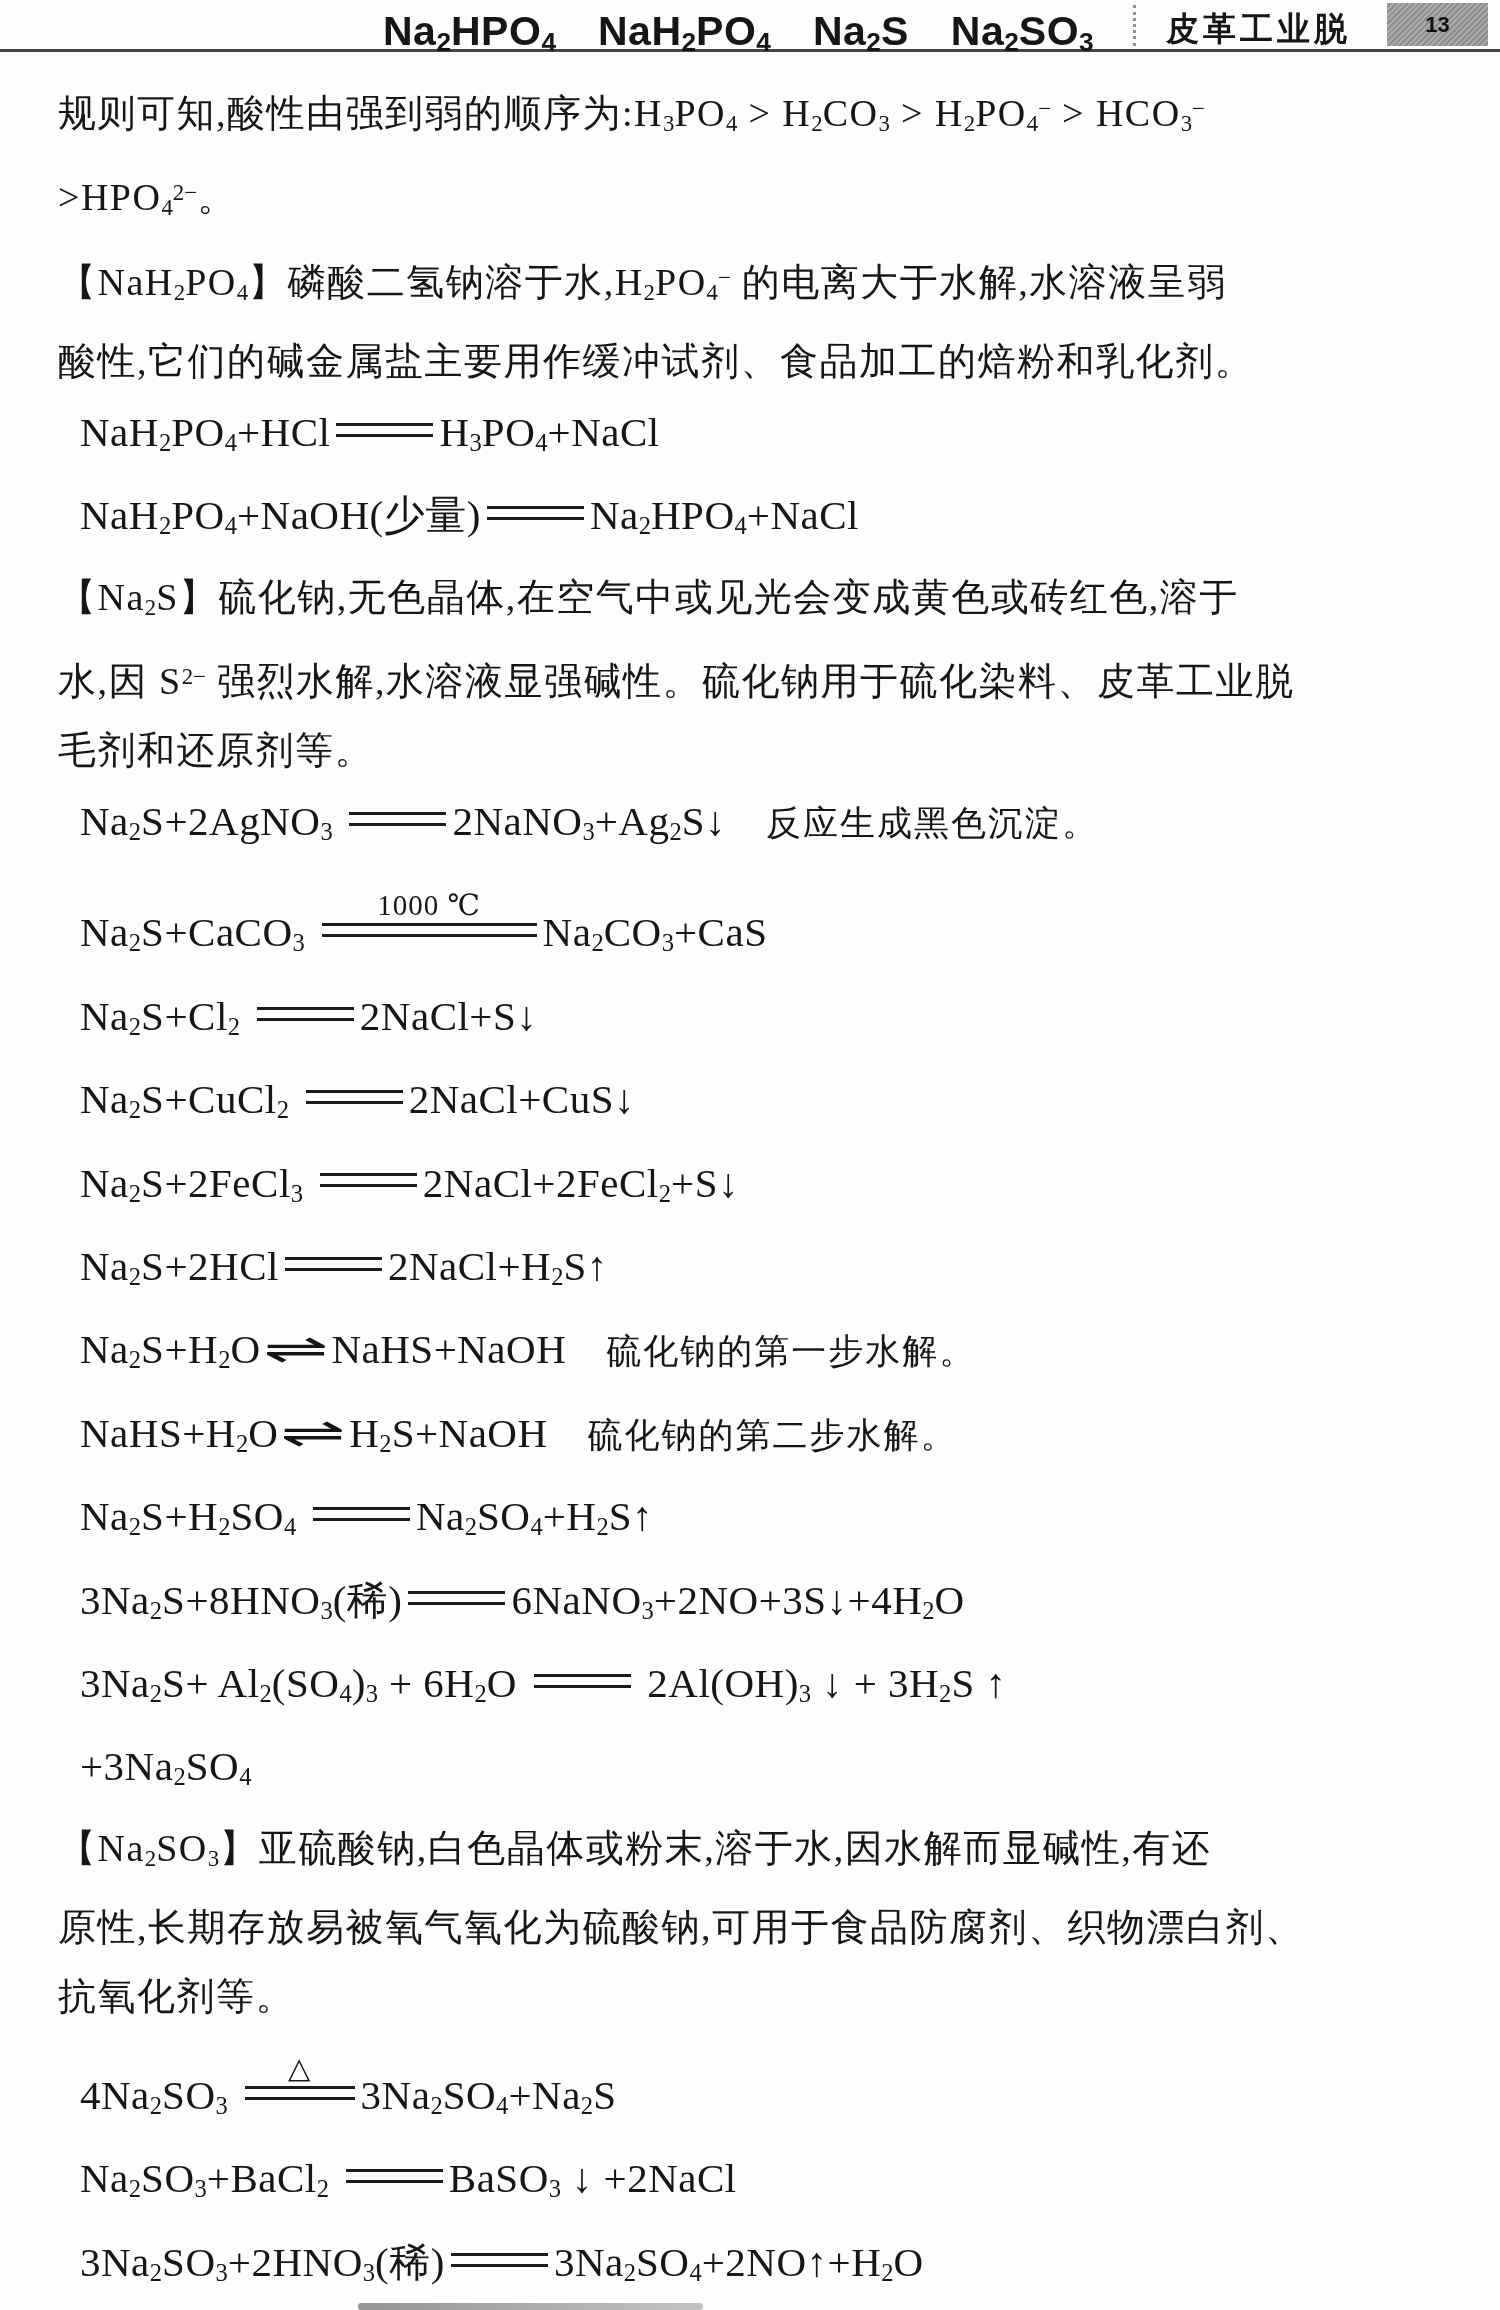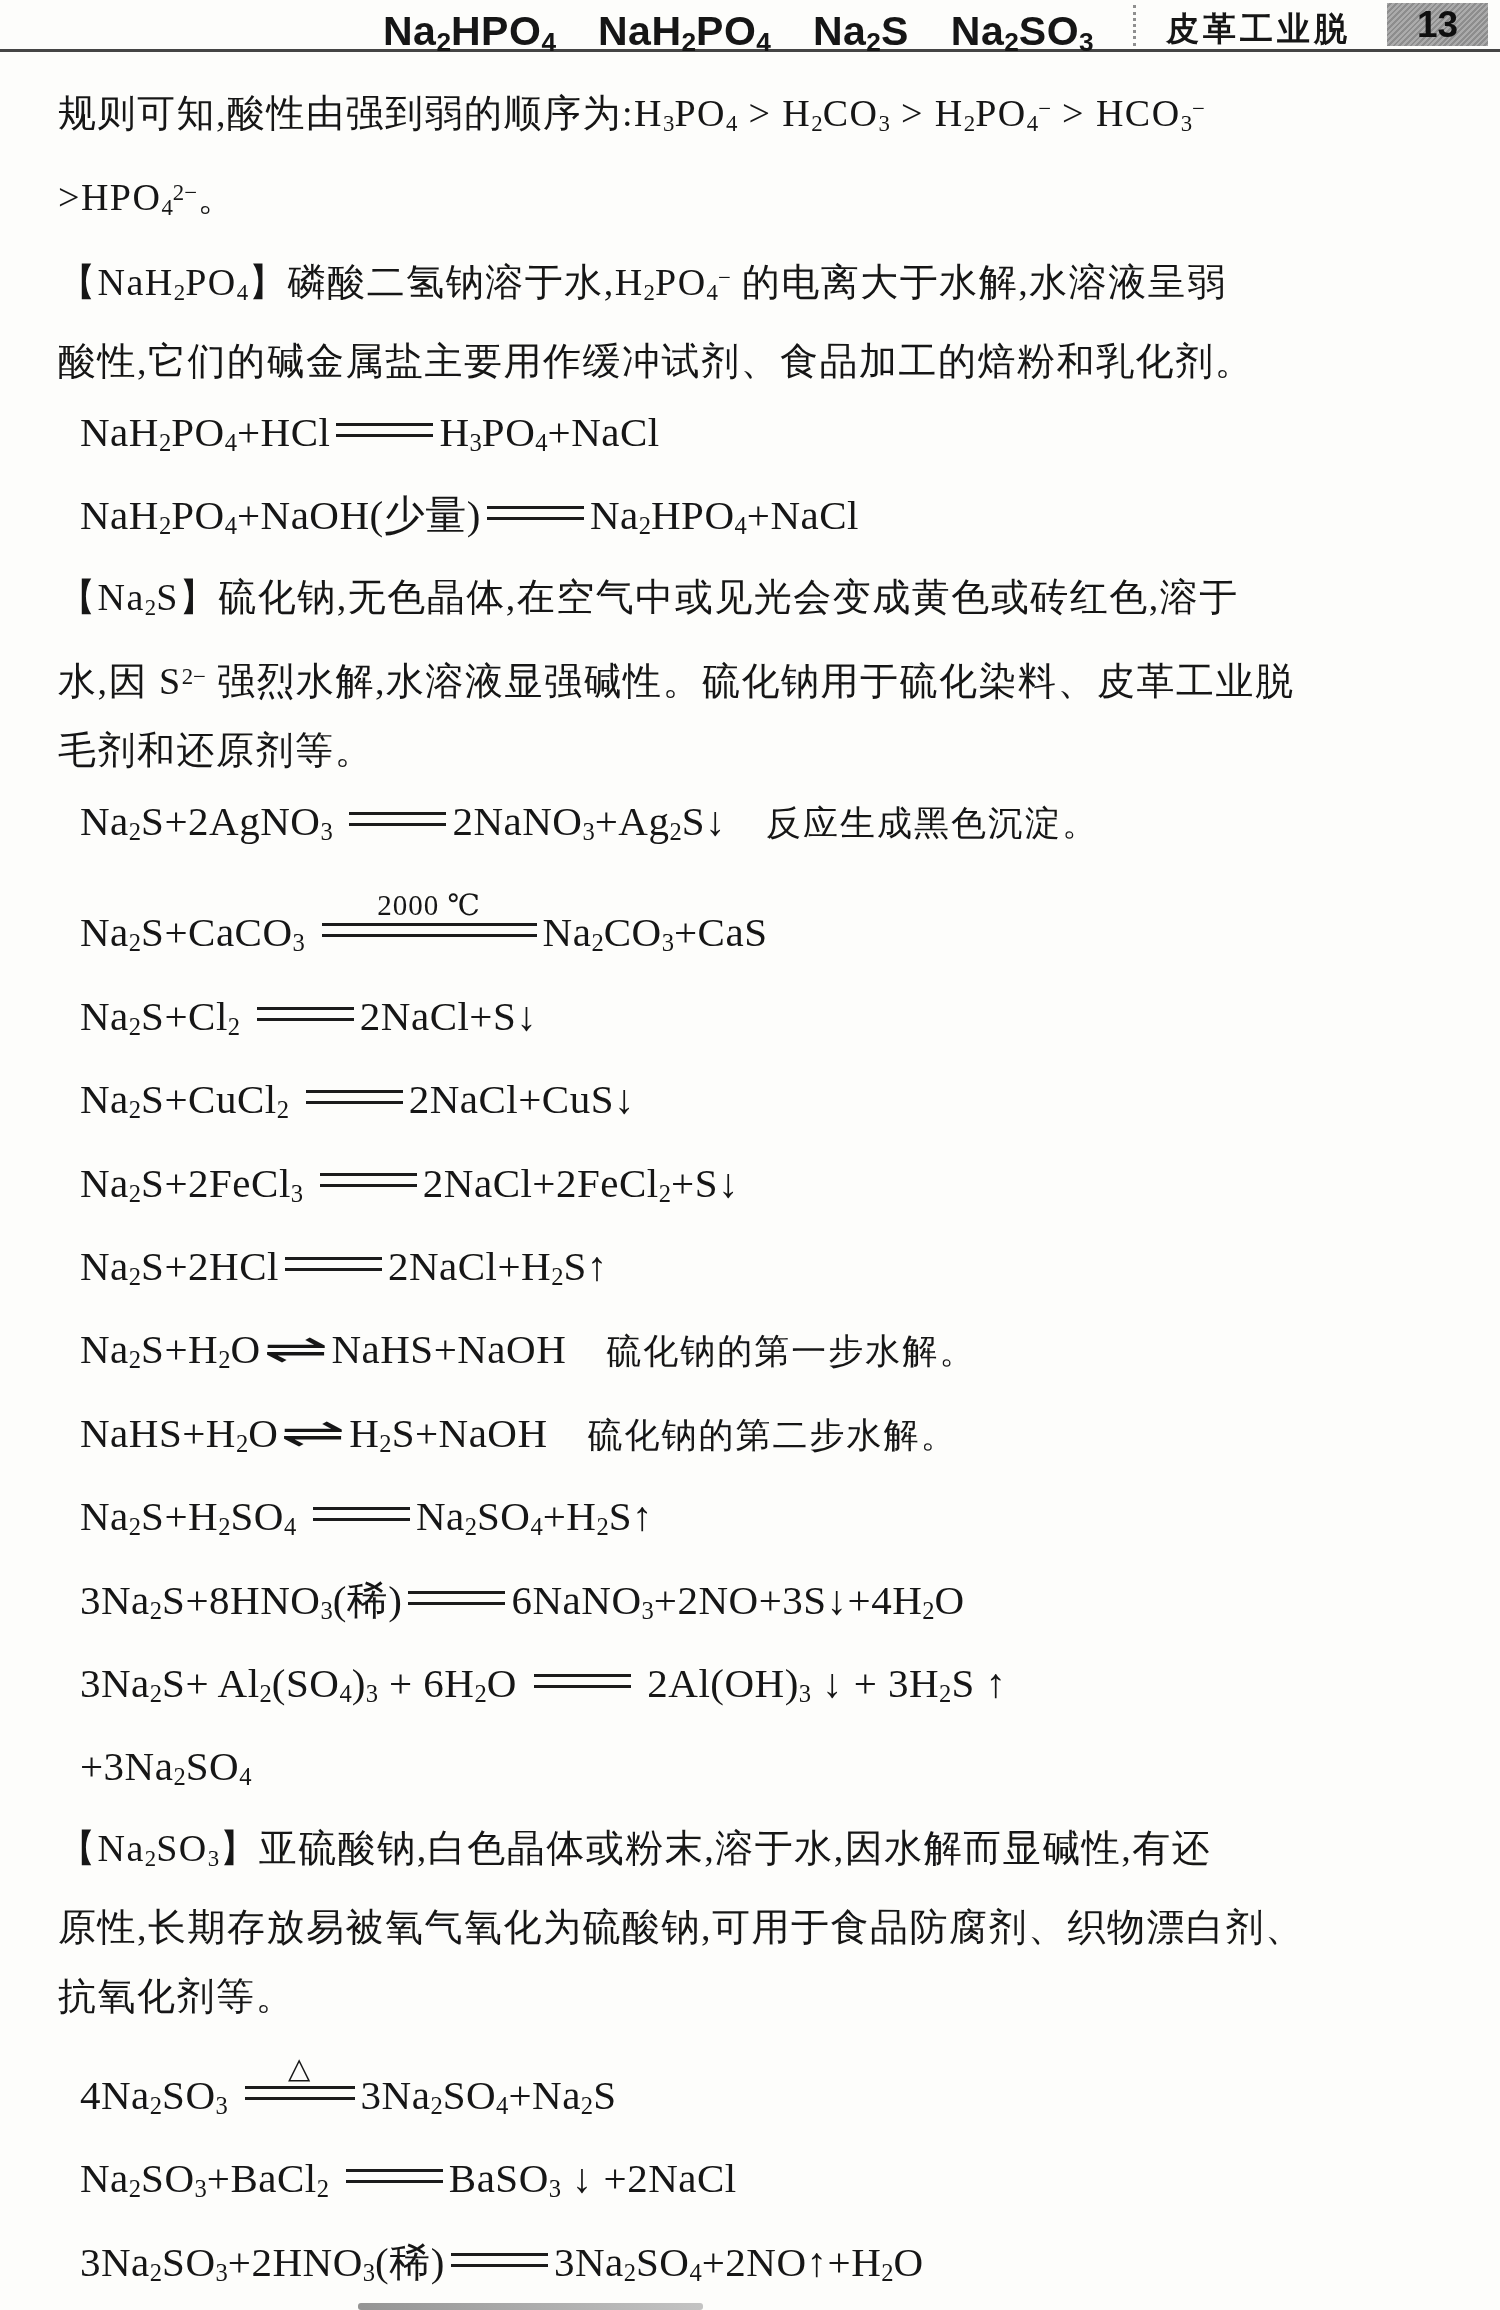--- a/index.html
+++ b/index.html
@@ -19,21 +19,21 @@
   .hdr-vsep{position:absolute;left:1133px;top:5px;height:41px;width:0;border-left:3px dotted #8f8f8f;}
   .hdr-title{
     position:absolute;left:1166px;top:7px;
     font-family:"Liberation Sans","DejaVu Sans",sans-serif;
     font-size:33px;font-weight:700;letter-spacing:4px;white-space:nowrap;
   }
   .hdr-badge{
     position:absolute;left:1387px;top:3px;width:101px;height:43px;
     display:flex;align-items:center;justify-content:center;
     font-family:"Liberation Sans","DejaVu Sans",sans-serif;
-    font-size:37px;font-weight:700;color:#0e0e0e;
+    font-size:22px;font-weight:700;color:#0e0e0e;
     background:repeating-linear-gradient(135deg,#ababab 0 2px,#8d8d8d 2px 4px);
   }
   
   .content{padding:22px 40px 0 58px;}
   .line{line-height:69px;font-size:38px;letter-spacing:1.5px;white-space:nowrap;}
   .line.eq{line-height:72px;font-size:41px;letter-spacing:.5px;padding-left:22px;}
   .line.headroom{margin-top:28px;}
   sub{font-size:60%;vertical-align:-0.22em;letter-spacing:0;}
   sup{font-size:60%;vertical-align:0.45em;letter-spacing:0;}
   
@@ -65,21 +65,21 @@
     <div class="line para">规则可知,酸性由强到弱的顺序为:H<sub>3</sub>PO<sub>4</sub> &gt; H<sub>2</sub>CO<sub>3</sub> &gt; H<sub>2</sub>PO<sub>4</sub><sup>−</sup> &gt; HCO<sub>3</sub><sup>−</sup></div>
     <div class="line para">&gt;HPO<sub>4</sub><sup>2−</sup>。</div>
     <div class="line entry">【NaH<sub>2</sub>PO<sub>4</sub>】磷酸二氢钠溶于水,H<sub>2</sub>PO<sub>4</sub><sup>−</sup> 的电离大于水解,水溶液呈弱</div>
     <div class="line para">酸性,它们的碱金属盐主要用作缓冲试剂、食品加工的焙粉和乳化剂。</div>
     <div class="line eq">NaH<sub>2</sub>PO<sub>4</sub>+HCl<span class="xeq"><span class="xeq-line"></span></span>H<sub>3</sub>PO<sub>4</sub>+NaCl</div>
     <div class="line eq">NaH<sub>2</sub>PO<sub>4</sub>+NaOH(少量)<span class="xeq"><span class="xeq-line"></span></span>Na<sub>2</sub>HPO<sub>4</sub>+NaCl</div>
     <div class="line entry">【Na<sub>2</sub>S】硫化钠,无色晶体,在空气中或见光会变成黄色或砖红色,溶于</div>
     <div class="line para">水,因 S<sup>2−</sup> 强烈水解,水溶液显强碱性。硫化钠用于硫化染料、皮革工业脱</div>
     <div class="line para">毛剂和还原剂等。</div>
     <div class="line eq">Na<sub>2</sub>S+2AgNO<sub>3</sub> <span class="xeq"><span class="xeq-line"></span></span>2NaNO<sub>3</sub>+Ag<sub>2</sub>S↓<span class="note">反应生成黑色沉淀。</span></div>
-    <div class="line eq headroom">Na<sub>2</sub>S+CaCO<sub>3</sub> <span class="xeq"><span class="xeq-label">2000 ℃</span><span class="xeq-line" style="min-width: 215px;"></span></span>Na<sub>2</sub>CO<sub>3</sub>+CaS</div>
+    <div class="line eq headroom">Na<sub>2</sub>S+CaCO<sub>3</sub> <span class="xeq"><span class="xeq-label">1000 ℃</span><span class="xeq-line" style="min-width: 215px;"></span></span>Na<sub>2</sub>CO<sub>3</sub>+CaS</div>
     <div class="line eq">Na<sub>2</sub>S+Cl<sub>2</sub> <span class="xeq"><span class="xeq-line"></span></span>2NaCl+S↓</div>
     <div class="line eq">Na<sub>2</sub>S+CuCl<sub>2</sub> <span class="xeq"><span class="xeq-line"></span></span>2NaCl+CuS↓</div>
     <div class="line eq">Na<sub>2</sub>S+2FeCl<sub>3</sub> <span class="xeq"><span class="xeq-line"></span></span>2NaCl+2FeCl<sub>2</sub>+S↓</div>
     <div class="line eq">Na<sub>2</sub>S+2HCl<span class="xeq"><span class="xeq-line"></span></span>2NaCl+H<sub>2</sub>S↑</div>
     <div class="line eq">Na<sub>2</sub>S+H<sub>2</sub>O<span class="rev">⇌</span>NaHS+NaOH<span class="note">硫化钠的第一步水解。</span></div>
     <div class="line eq">NaHS+H<sub>2</sub>O<span class="rev">⇌</span>H<sub>2</sub>S+NaOH<span class="note">硫化钠的第二步水解。</span></div>
     <div class="line eq">Na<sub>2</sub>S+H<sub>2</sub>SO<sub>4</sub> <span class="xeq"><span class="xeq-line"></span></span>Na<sub>2</sub>SO<sub>4</sub>+H<sub>2</sub>S↑</div>
     <div class="line eq">3Na<sub>2</sub>S+8HNO<sub>3</sub>(稀)<span class="xeq"><span class="xeq-line"></span></span>6NaNO<sub>3</sub>+2NO+3S↓+4H<sub>2</sub>O</div>
     <div class="line eq">3Na<sub>2</sub>S+ Al<sub>2</sub>(SO<sub>4</sub>)<sub>3</sub> + 6H<sub>2</sub>O <span class="xeq"><span class="xeq-line"></span></span> 2Al(OH)<sub>3</sub> ↓ + 3H<sub>2</sub>S ↑</div>
     <div class="line eq">+3Na<sub>2</sub>SO<sub>4</sub></div>

